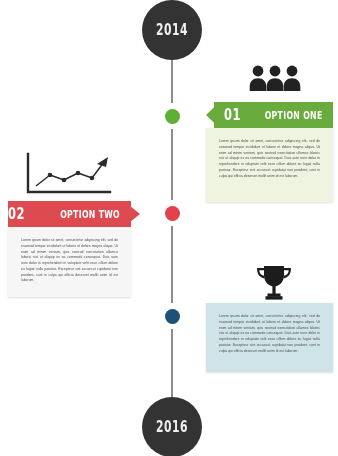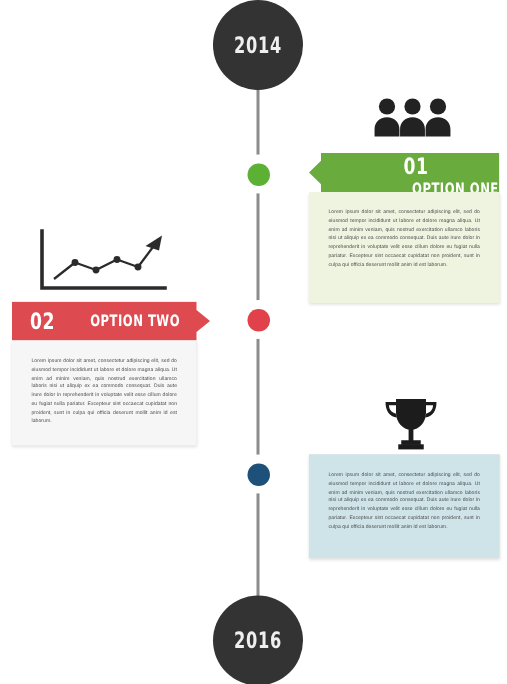--- a/index.html
+++ b/index.html
@@ -64,27 +64,26 @@
     color:#ffffff;
     font-family:"DejaVu Sans Condensed","Liberation Sans",sans-serif;
     font-size:10.5px;font-weight:bold;letter-spacing:0.4px;
     transform:scaleX(0.82);
     transform-origin:right center;
     margin-left:auto;
   }
 
   
   .banner.right-block{
-    padding-left:18px;
+    padding-left:18px;padding-right:10px;
     clip-path:polygon(0% 50%, 8px 20%, 8px 0%, 100% 0%, 100% 100%, 8px 100%, 8px 80%);
-    flex-direction:column;
   }
   
   .banner.left-block{
-    padding-left:12px;padding-right:20px;
+    padding-left:0;padding-right:20px;
     clip-path:polygon(0% 0%, calc(100% - 9px) 0%, calc(100% - 9px) 22%, 100% 50%, calc(100% - 9px) 78%, calc(100% - 9px) 100%, 0% 100%);
   }
 
   
   .body-panel{
     box-sizing:border-box;
     padding:11px 13px 13px 13px;
     box-shadow:0 1px 2px rgba(0,0,0,0.13);
   }
   .body-panel p{

